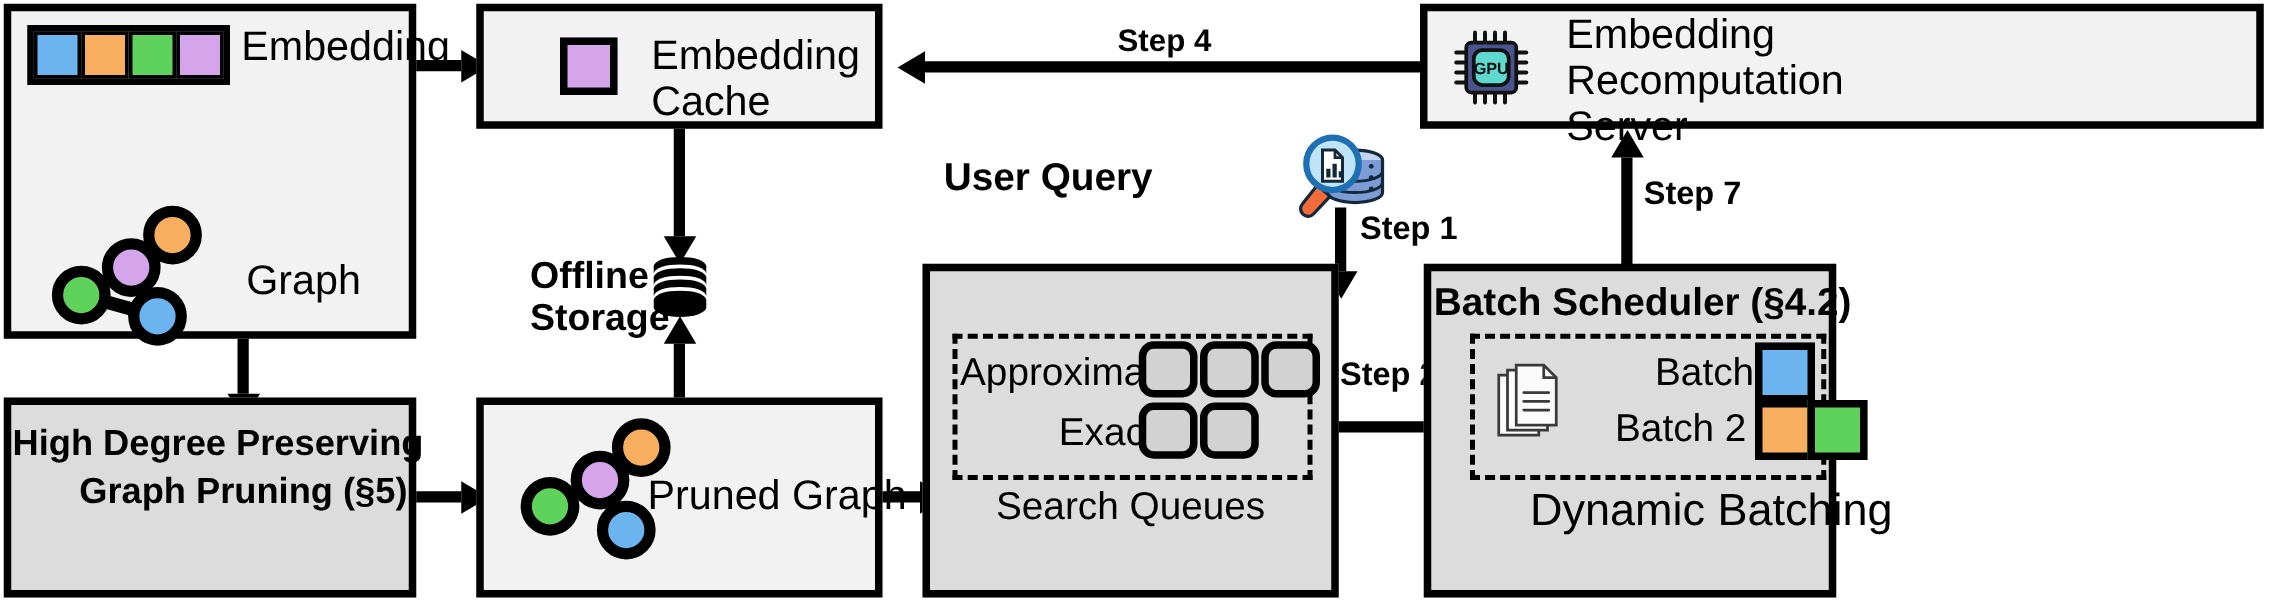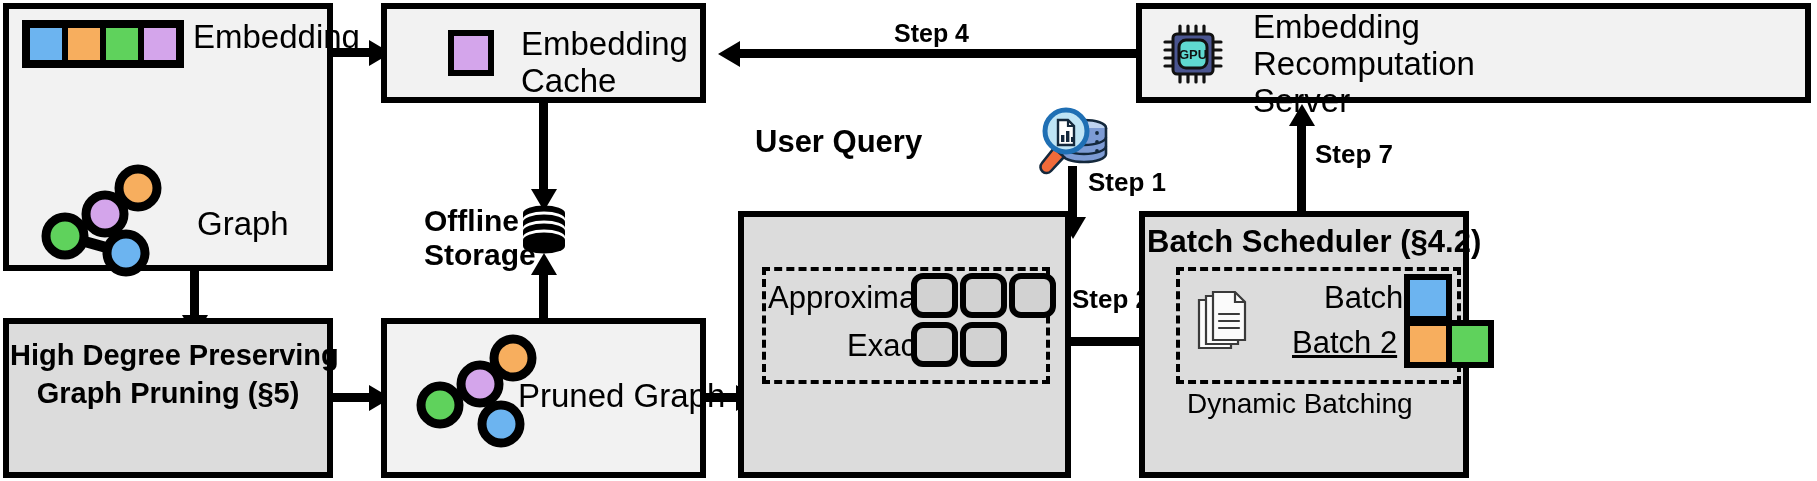--- a/index.html
+++ b/index.html
@@ -182,21 +182,21 @@
     </g>
   </svg>
 
   <div class="vline" style="left:539px; top:275px; width:9px; height:47px;"></div>
   <div class="arrowhead ah-up" style="left:531px; top:253px;"></div>
 
   <div class="vline" style="left:190px; top:271px; width:9px; height:44px;"></div>
   <div class="arrowhead ah-down" style="left:182px; top:315px;"></div>
 
   <div class="box shaded" style="left:3px; top:318px; width:330px; height:160px;"></div>
-  <div class="lbl bold" style="left:10px; top:337px; width:316px; font-size:29px; text-align:center; line-height:1.30;">High Degree Preserving
+  <div class="lbl bold" style="left:10px; top:337px; width:316px; font-size:29px; text-align:right; line-height:1.30;">High Degree Preserving
 Graph Pruning (§5)</div>
 
   <div class="hline" style="left:333px; top:393px; width:36px; height:9px;"></div>
   <div class="arrowhead ah-right" style="left:369px; top:385px;"></div>
 
   <div class="box" style="left:381px; top:318px; width:325px; height:160px;"></div>
 
   <svg class="icon" style="left:414px; top:337px;" width="120" height="110" viewBox="0 0 120 110">
     <g stroke="#000" stroke-width="11" stroke-linecap="round">
       <line x1="26" y1="68" x2="66" y2="47"></line>
@@ -253,20 +253,21 @@
     <div class="slot"></div>
     <div class="slot"></div>
   </div>
 
   <div class="lbl" style="left:847px; top:329px; font-size:31px;">Exact</div>
   <div class="slot-row" style="left:911px; top:322px;">
     <div class="slot"></div>
     <div class="slot"></div>
   </div>
 
+  <div class="lbl" style="left:746px; top:388px; width:317px; font-size:31px; text-align:center;">Search Queues</div>
 
   <div class="hline" style="left:1071px; top:337px; width:94px; height:9px;"></div>
   <div class="arrowhead ah-right" style="left:1165px; top:329px;"></div>
   <div class="lbl bold" style="left:1072px; top:285px; font-size:26px;">Step 2</div>
 
   <div class="box shaded" style="left:1139px; top:211px; width:330px; height:267px;"></div>
   <div class="lbl bold" style="left:1147px; top:225px; width:314px; font-size:31px; text-align:center;">Batch Scheduler (§4.2)</div>
 
   <div class="dashed" style="left:1176px; top:267px; width:285px; height:117px;"></div>
 
@@ -282,25 +283,25 @@
       <line x1="23" y1="31" x2="43" y2="31"></line>
       <line x1="23" y1="38" x2="43" y2="38"></line>
     </g>
   </svg>
 
   <div class="lbl" style="left:1292px; top:281px; font-size:31px;margin-left:32px;">Batch 1</div>
   <div class="batch-row" style="left:1404px; top:274px;">
     <div class="batch-sq" style="background:#6CB4F0"></div>
   </div>
 
-  <div class="lbl" style="left:1292px; top:326px; font-size:31px;text-decoration:underline;">Batch 2</div>
+  <div class="lbl" style="left:1292px; top:326px; font-size:31px;">Batch 2</div>
   <div class="batch-row" style="left:1404px; top:320px;">
     <div class="batch-sq" style="background:#F7AE5E"></div>
     <div class="batch-sq" style="background:#5FD25C; margin-left:-6px;"></div>
   </div>
 
-  <div class="lbl" style="left:1187px; top:388px; width:314px; font-size:28px; ">Dynamic Batching</div>
+  <div class="lbl" style="left:1212px; top:388px; width:314px; font-size:36px; text-align:center;">Dynamic Batching</div>
 
   <div class="vline" style="left:1297px; top:126px; width:9px; height:86px;"></div>
   <div class="arrowhead ah-up" style="left:1289px; top:104px;"></div>
   <div class="lbl bold" style="left:1315px; top:140px; font-size:26px;">Step 7</div>
 
 </div>
 
 </body></html>

